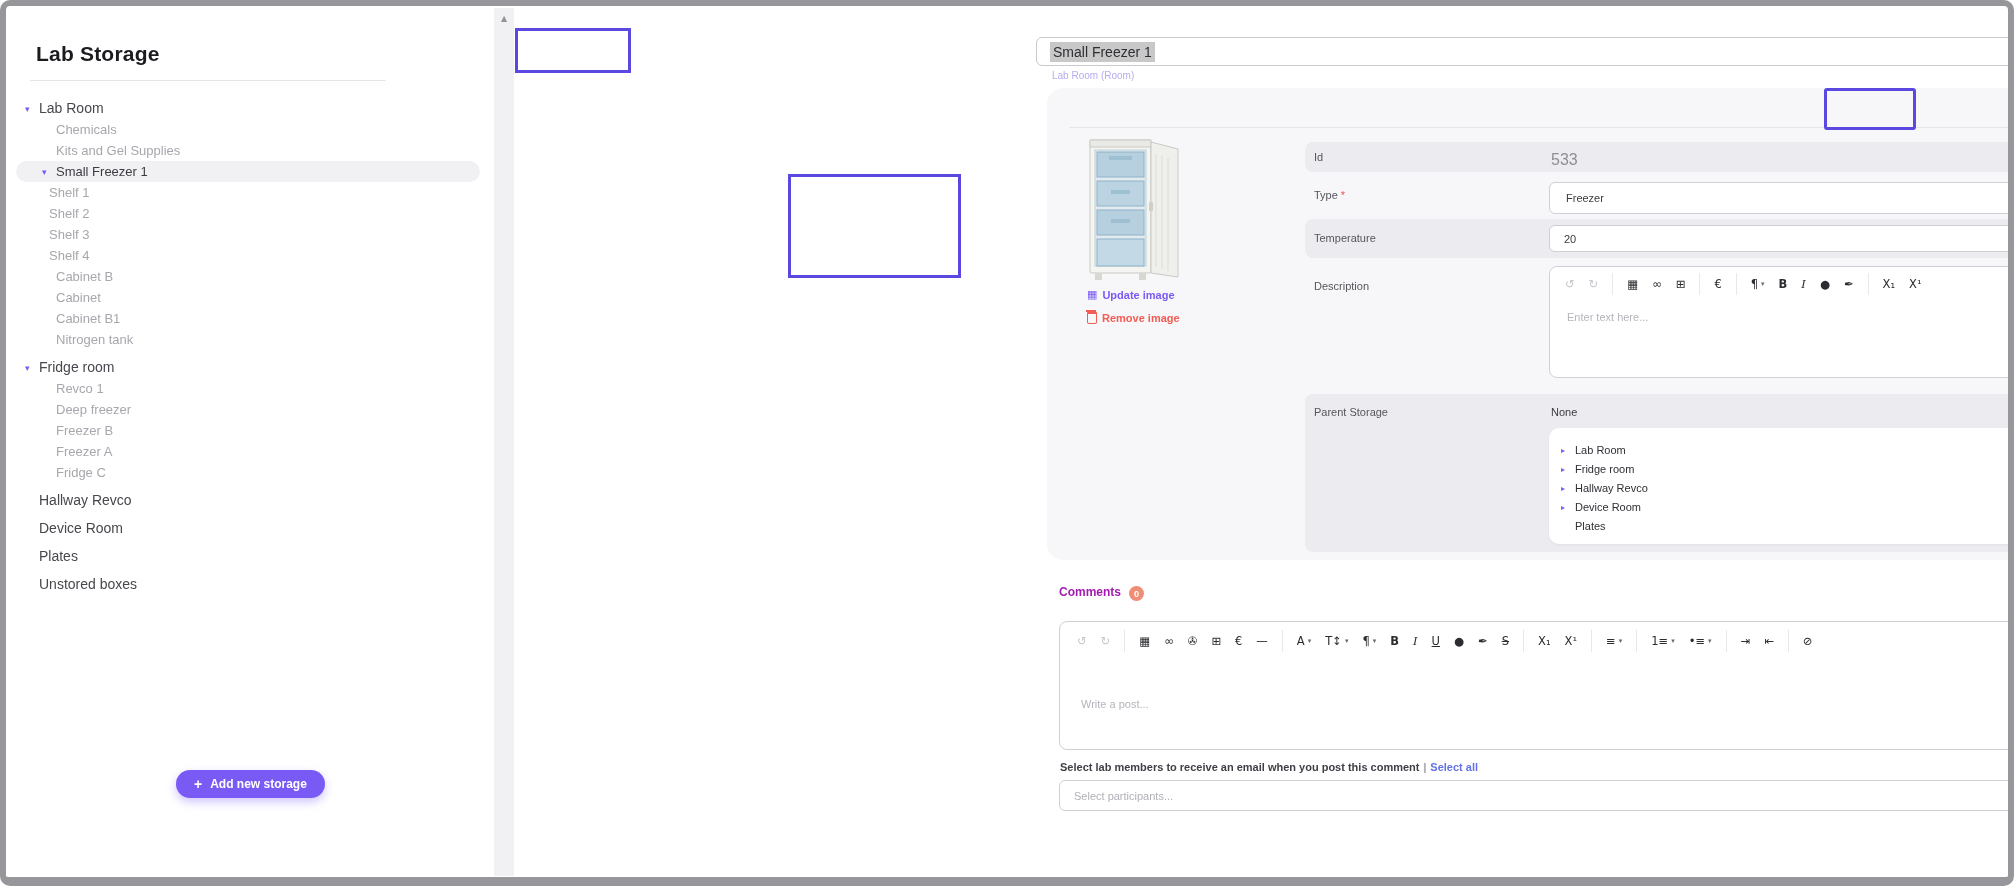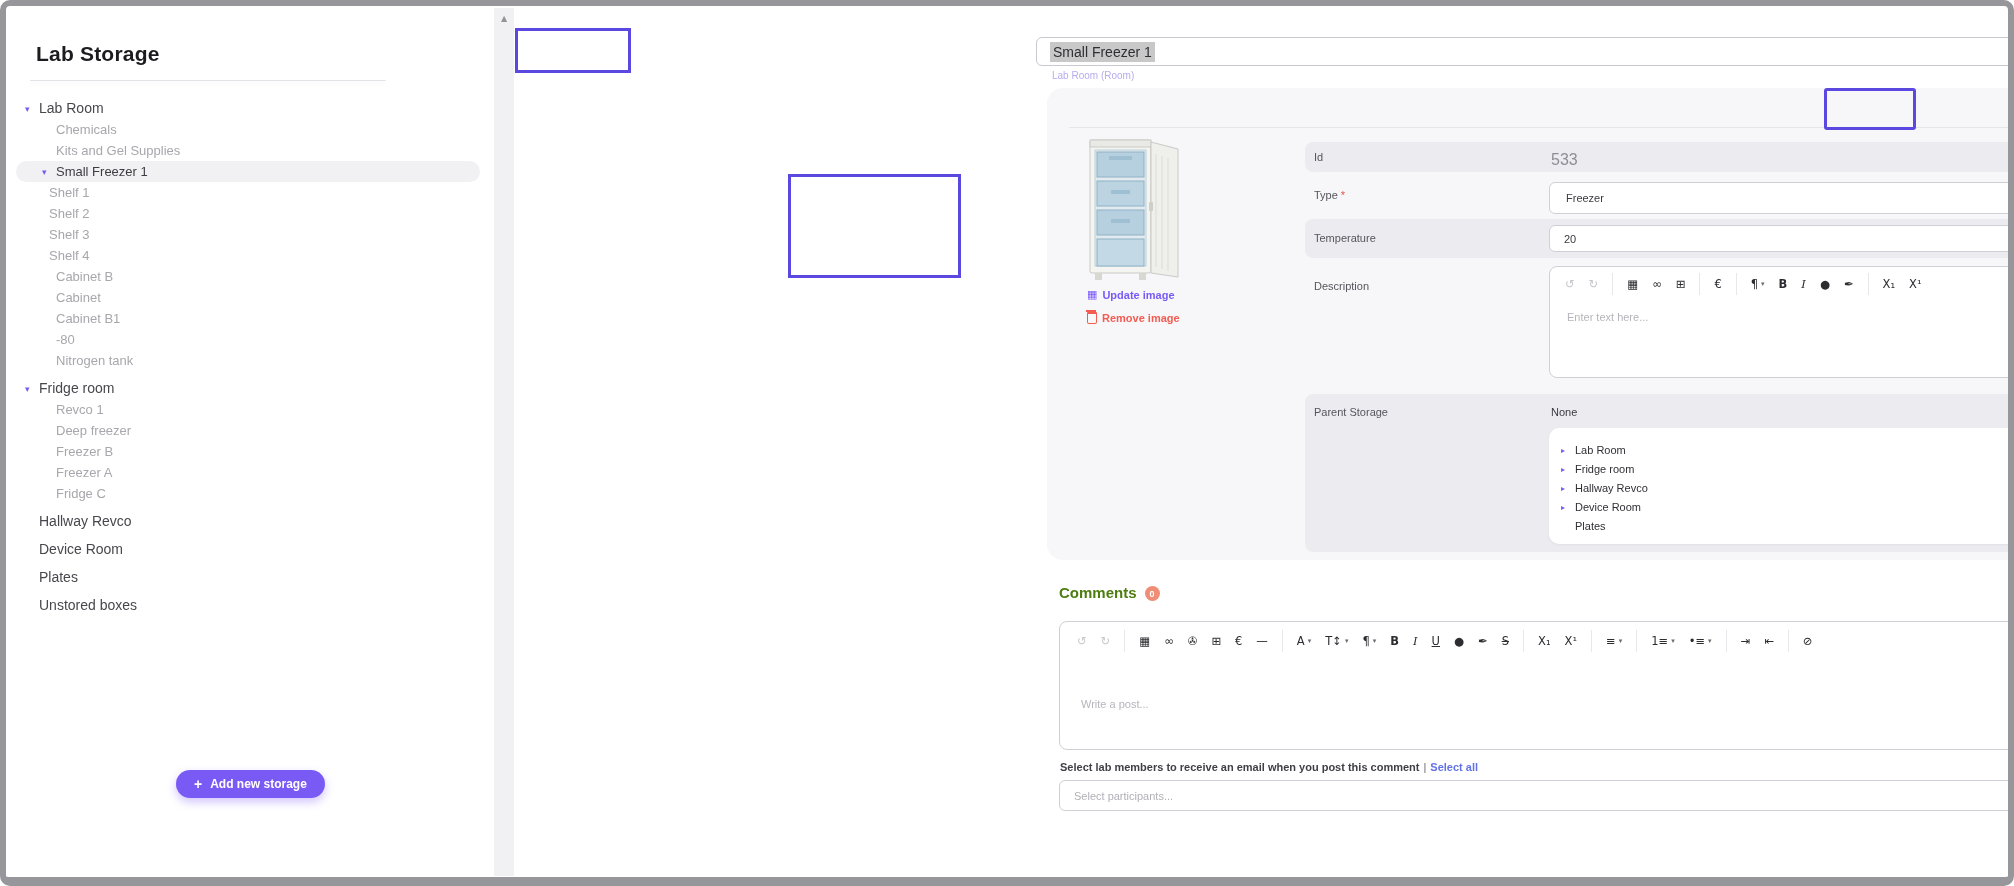--- a/index.html
+++ b/index.html
@@ -81,21 +81,21 @@
   .editor .placeholder{position:absolute;left:17px;top:44px;}
   .row-parent{top:306px;height:158px;}
   .row-parent .row-label{top:12px;}
   .parent-value{position:absolute;left:246px;top:12px;font-size:11px;color:#3a3a40;}
   .parent-card{position:absolute;left:244px;top:34px;width:926px;height:116px;background:#fff;border-radius:10px;box-shadow:0 1px 3px rgba(0,0,0,.05);list-style:none;margin:0;padding:13px 0 0 26px;box-sizing:border-box;}
   .parent-card li{height:19px;line-height:19px;font-size:11px;color:#2f2f35;cursor:pointer;}
   .parent-card .tree-arrow{font-size:8px;}
 
   
   .comments-head{position:absolute;left:545px;top:579px;display:flex;align-items:center;gap:8px;}
-  .comments-title{font-size:15px;font-weight:700;color:#4d7c0f;}
+  .comments-title{font-size:12px;font-weight:700;color:#a21caf;}
   .comments-badge{width:15px;height:15px;border-radius:50%;background:#ef8d76;color:#fff;font-size:9px;font-weight:700;display:flex;align-items:center;justify-content:center;margin-top:3px;}
   .comment-editor{position:absolute;left:545px;top:617px;width:1416px;height:129px;border:1px solid #cfcfd6;border-radius:8px;background:#fff;box-sizing:border-box;}
   .comment-editor .toolbar{padding:8px 10px 2px 10px;}
   .comment-editor .placeholder{position:absolute;left:21px;top:76px;}
   .notify-line{position:absolute;left:546px;top:757px;font-size:11px;color:#3f3f46;font-weight:600;}
   .notify-sep{color:#6b6b72;font-weight:400;margin:0 4px;}
   .select-all{color:#6272e4;font-weight:600;cursor:pointer;text-decoration:none;}
   .participants-input{left:545px;top:776px;width:1416px;height:31px;position:absolute;}
   .participants-input::placeholder{color:#b0b0b8;}
 </style>
@@ -124,21 +124,20 @@
         <li class="lvl2"><span class="tree-arrow"></span><span>Shelf 3</span></li>
 
         <li class="lvl2"><span class="tree-arrow"></span><span>Shelf 4</span></li>
 
         <li class="lvl1"><span class="tree-arrow"></span><span>Cabinet B</span></li>
 
         <li class="lvl1"><span class="tree-arrow"></span><span>Cabinet</span></li>
 
         <li class="lvl1"><span class="tree-arrow"></span><span>Cabinet B1</span></li>
 
-        <li class="lvl1"><span class="tree-arrow"></span><span>-80</span></li>
 
         <li class="lvl1"><span class="tree-arrow"></span><span>Nitrogen tank</span></li>
 
         <li class="lvl0"><span class="tree-arrow">▾</span><span>Fridge room</span></li>
 
         <li class="lvl1"><span class="tree-arrow"></span><span>Revco 1</span></li>
 
         <li class="lvl1"><span class="tree-arrow"></span><span>Deep freezer</span></li>
 
         <li class="lvl1"><span class="tree-arrow"></span><span>Freezer B</span></li>

